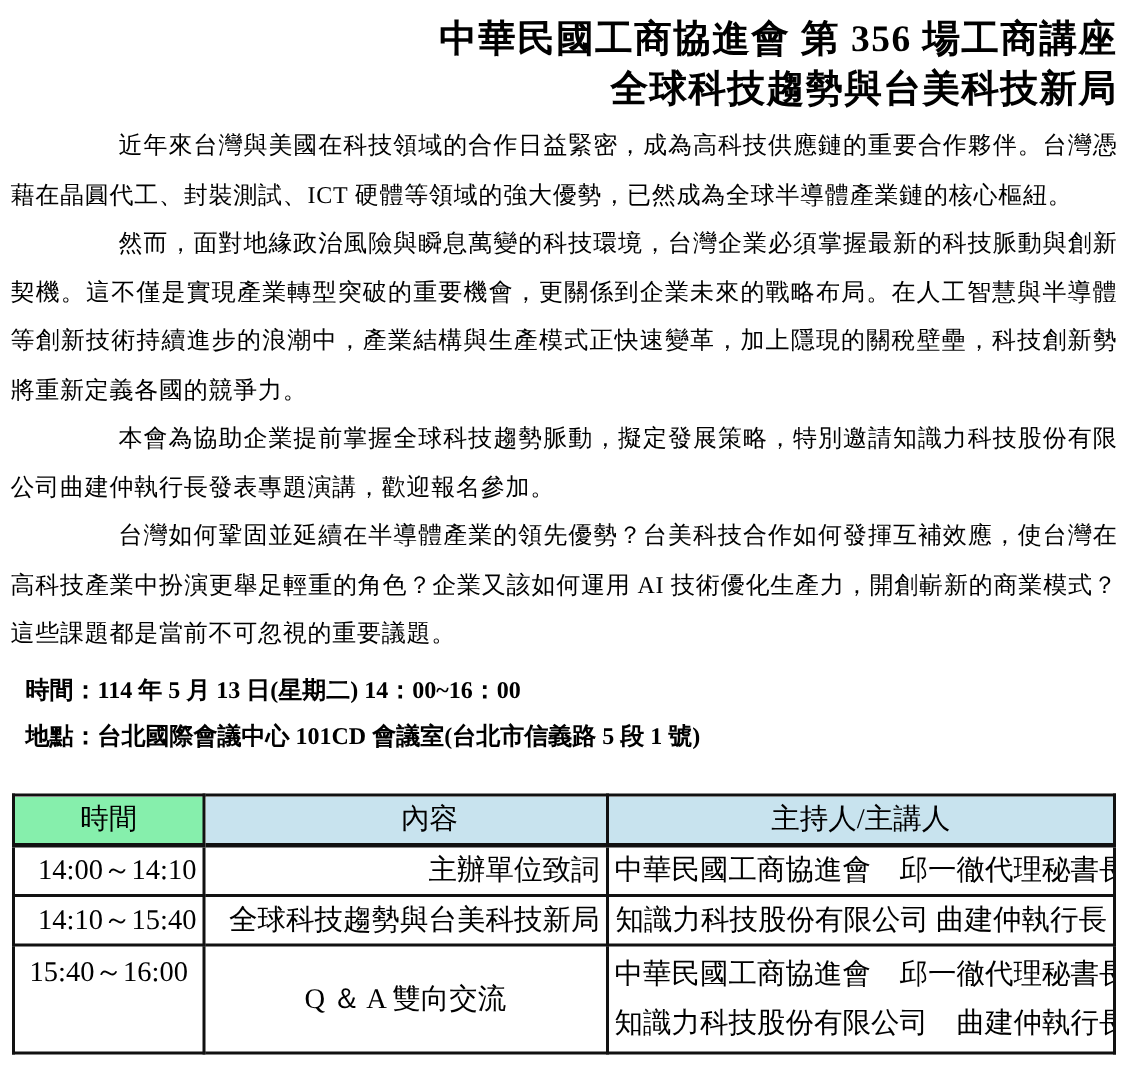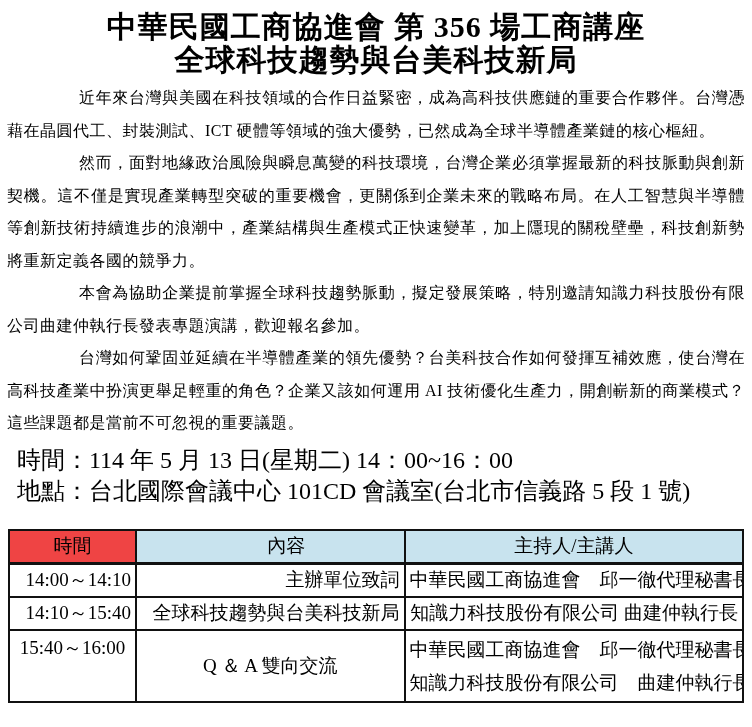--- a/index.html
+++ b/index.html
@@ -10,38 +10,39 @@
     font-family: "Liberation Serif", "DejaVu Serif", serif;
   }
   .page {
     width: 752px;
     height: 727px;
     overflow: hidden;
     padding: 10px 7px 0 7px;
   }
   .title-block { text-align: center; }
   .title-line {
-    font-size: 30px;
+    font-size: 25px;
     font-weight: bold;
     line-height: 33px;
     letter-spacing: 1px;
     white-space: nowrap;
+    text-align: right;
   }
   .body-text { margin-top: 6px; }
   .para {
     font-size: 16px;
     line-height: 32.5px;
     text-align: justify;
     text-indent: 72px;
     letter-spacing: 0.5px;
   }
   .info-block { margin-top: 5px; padding-left: 10px; }
   .info-line {
-    font-size: 24px;
-    font-weight: normal;
+    font-size: 16px;
+    font-weight: bold;
     line-height: 31px;
     white-space: nowrap;
   }
   .agenda-wrap { margin-top: 22px; padding: 0 1px; }
   table.agenda {
     width: 100%;
     border-collapse: collapse;
     table-layout: fixed;
   }
   table.agenda th, table.agenda td {
@@ -92,21 +93,21 @@
 
   <div class="agenda-wrap">
     <table class="agenda">
       <colgroup>
         <col class="c-time">
         <col class="c-content">
         <col class="c-speaker">
       </colgroup>
       <thead>
         <tr>
-          <th class="hdr" style="background: #ef4444;">時間</th>
+          <th class="hdr" style="background: #86efac;">時間</th>
           <th class="hdr" style="background: rgb(200, 227, 238); padding-left: 36px;">內容</th>
           <th class="hdr" style="background: rgb(200, 227, 238);">主持人/主講人</th>
         </tr>
       </thead>
       <tbody>
         <tr class="r-std">
           <td class="time-cell">14:00～14:10</td>
           <td>主辦單位致詞</td>
           <td>中華民國工商協進會　邱一徹代理秘書長</td>
         </tr>

